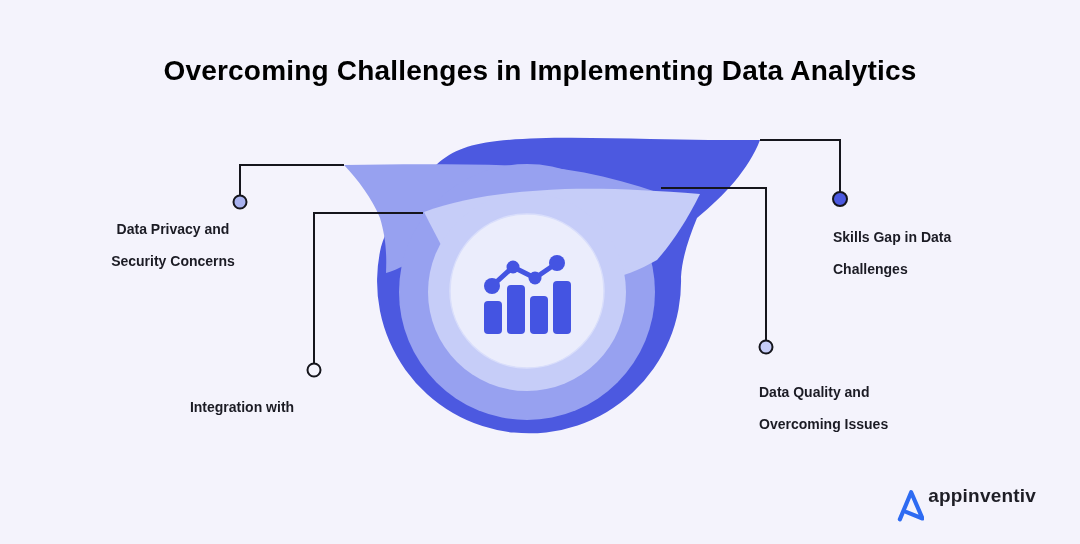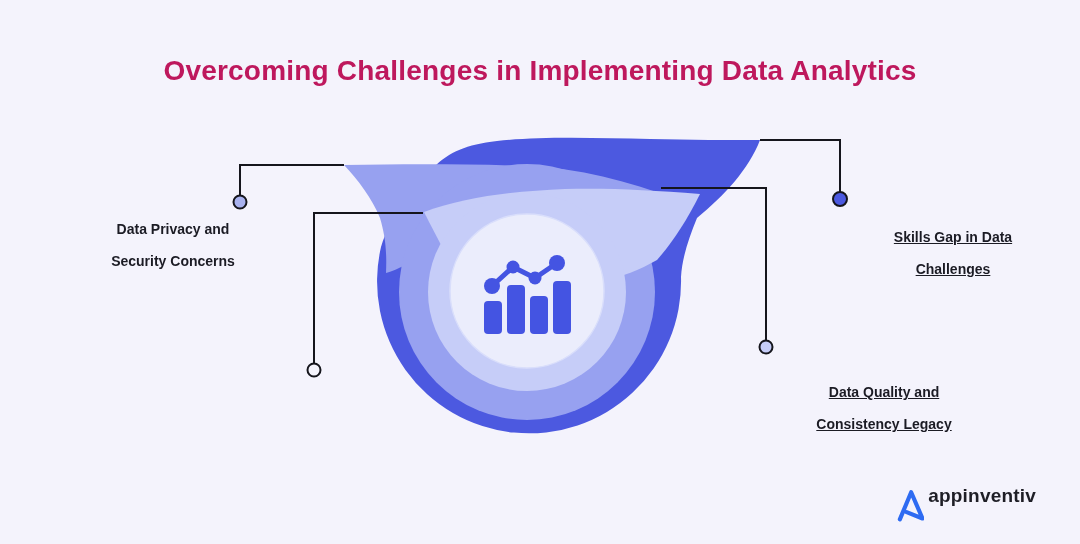--- a/index.html
+++ b/index.html
@@ -8,32 +8,32 @@
     width:1080px;height:544px;
     background:#f4f3fc;
     overflow:hidden;
     font-family:"Liberation Sans", sans-serif;
   }
   .page-title{
     position:absolute;left:0;right:0;top:52px;
     margin:0;
     text-align:center;
     font-size:28px;line-height:38px;font-weight:bold;
-    color:#be185d;
+    color:#000000;
     letter-spacing:.2px;
   }
   .graphic-svg{position:absolute;left:0;top:0;}
   .challenge-label{
     position:absolute;
     font-size:14px;line-height:32px;font-weight:bold;
     color:#1b1b24;
   }
   .challenge-label span{display:block;}
   .label-center{text-align:center;}
-  .label-left{text-align:center;text-decoration:underline;}
+  .label-left{text-align:left;}
   .pos-top-left{left:40px;top:213px;width:266px;}
   .pos-bottom-left{left:109px;top:391px;width:266px;}
   .pos-top-right{left:833px;top:221px;width:240px;}
   .pos-bottom-right{left:759px;top:376px;width:250px;}
   .logo{
     position:absolute;right:44px;top:485px;
     display:flex;align-items:flex-start;gap:4px;
   }
   .logo-text{
     font-size:19px;font-weight:bold;color:#1e1e26;letter-spacing:.2px;
@@ -110,28 +110,29 @@
       <polyline class="connector" points="661,188 766,188 766,340"></polyline>
       <circle class="dot" cx="766" cy="347" r="6.5" fill="#c6cdf8"></circle>
     </g>
   </svg>
 
   <div class="challenge-label label-center pos-top-left">
     <span>Data Privacy and</span>
     <span>Security Concerns</span>
   </div>
   <div class="challenge-label label-center pos-bottom-left">
+    <span>Integration with</span>
   </div>
   <div class="challenge-label label-left pos-top-right">
     <span>Skills Gap in Data</span>
     <span>Challenges</span>
   </div>
   <div class="challenge-label label-left pos-bottom-right">
     <span>Data Quality and</span>
-    <span>Consistency Legacy</span>
+    <span>Overcoming Issues</span>
   </div>
 
   <div class="logo">
     <svg width="32" height="38" viewBox="925 483 34 42">
       <polyline points="933,521 945.5,491 958,520 940.5,513" fill="none" stroke-width="4.6" stroke-linecap="round" stroke-linejoin="round" stroke="#2e6bf2"></polyline>
     </svg>
     <span class="logo-text">appinventiv</span>
   </div>
 
 </div>

